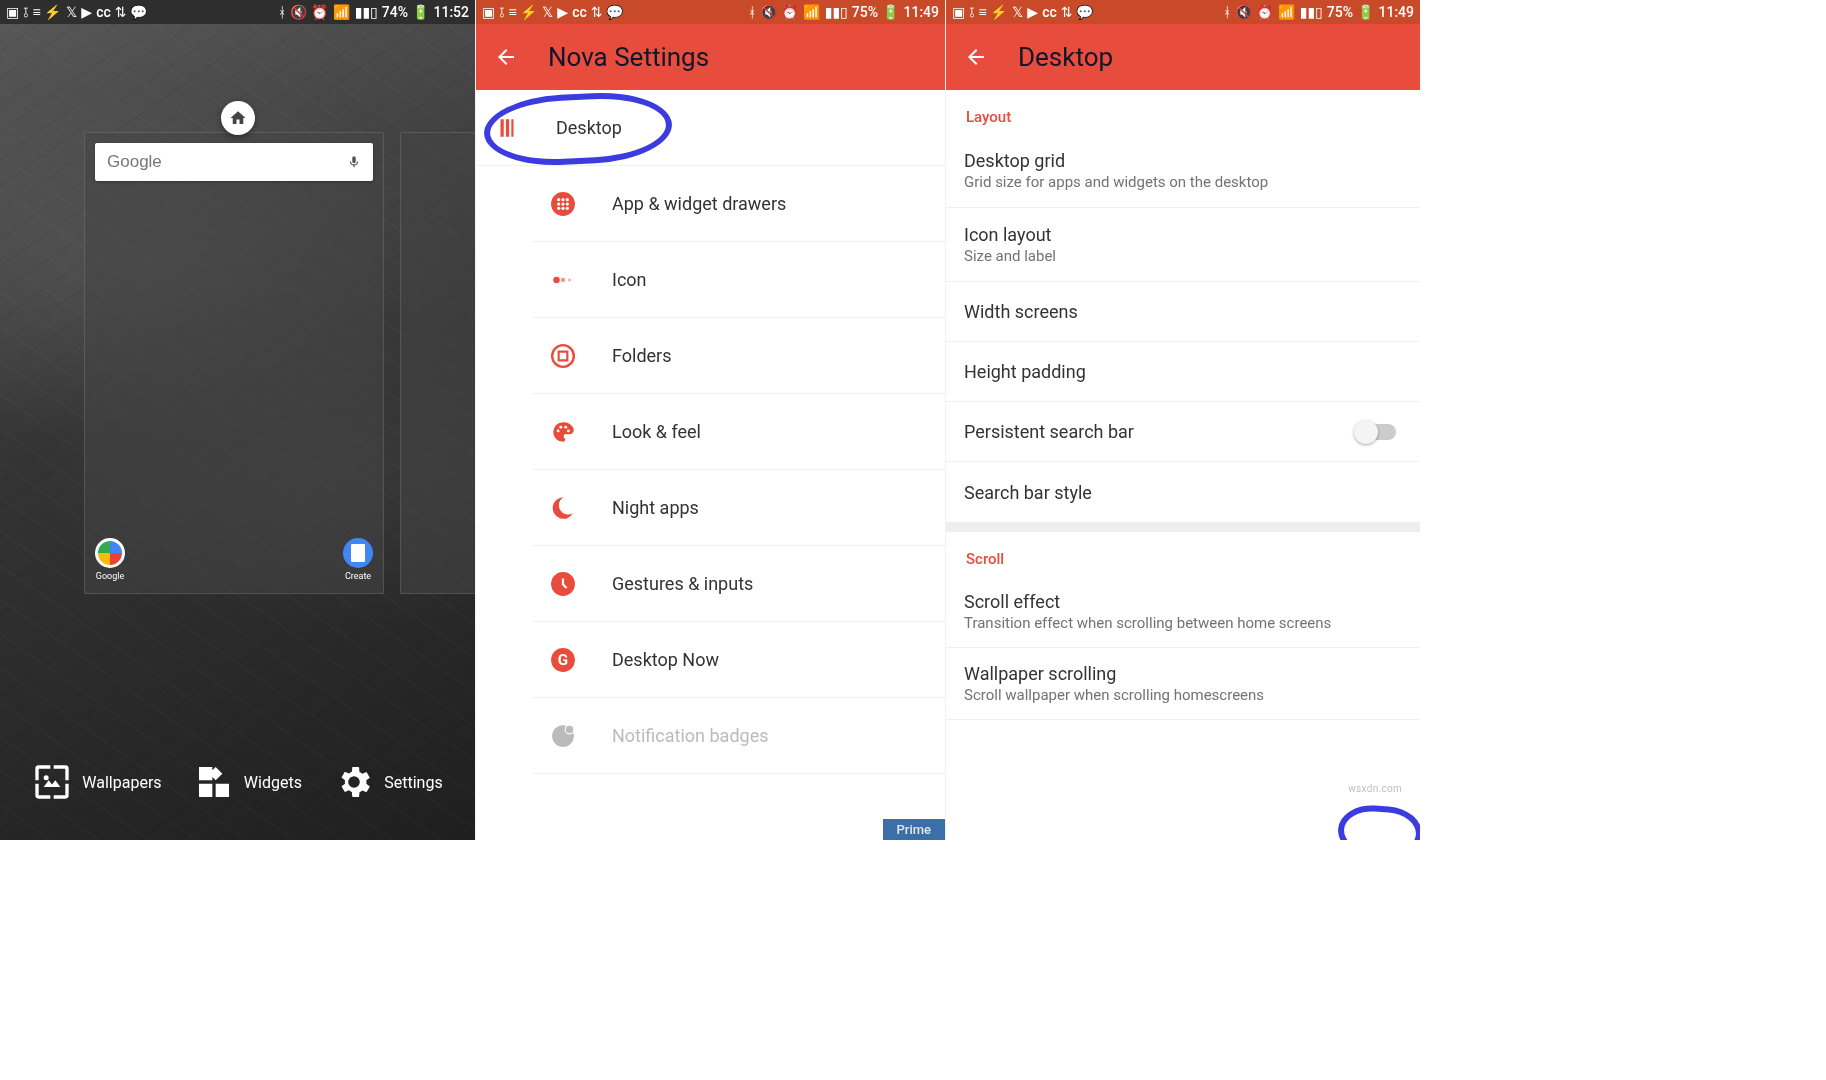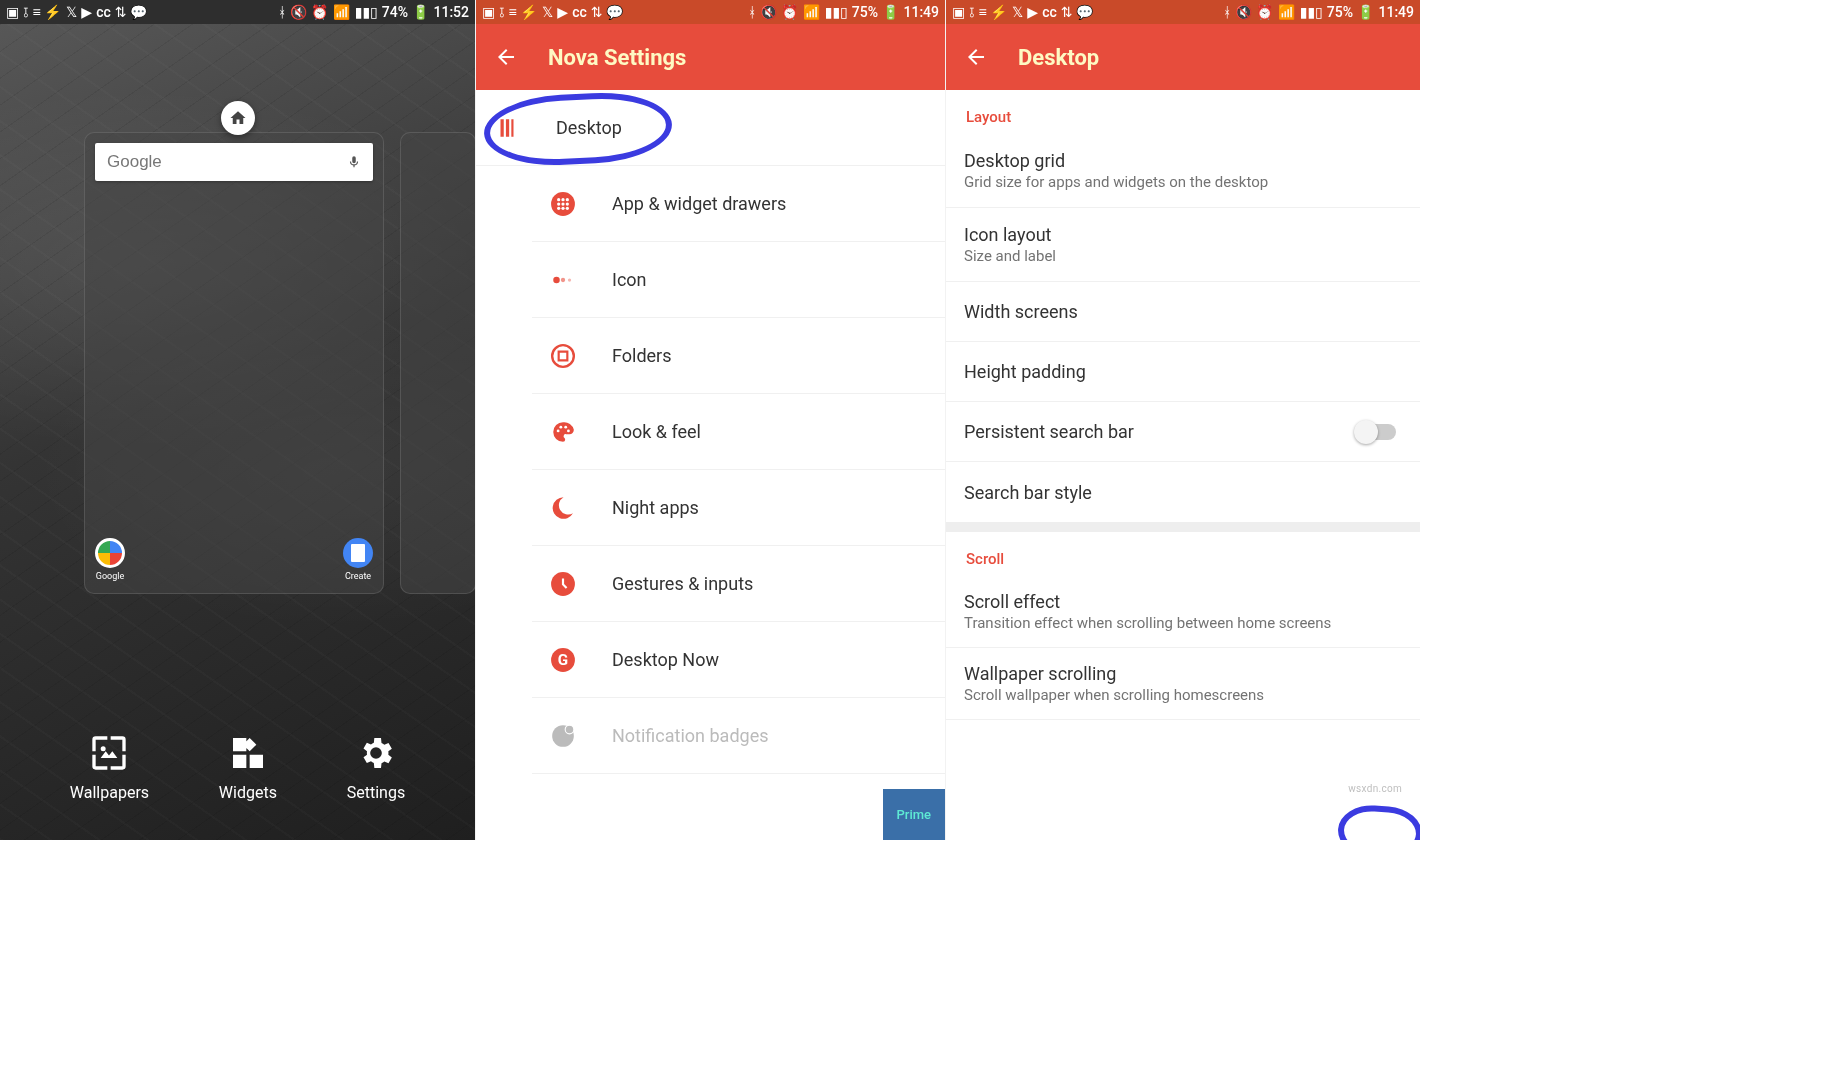--- a/index.html
+++ b/index.html
@@ -22,55 +22,55 @@
 
 .home{position:relative;height:816px;background:linear-gradient(160deg,#575757 0%,#343434 45%,#1f1f1f 100%);overflow:hidden}
 .home::before{content:'';position:absolute;inset:0;background:
   radial-gradient(ellipse 600px 300px at 30% 30%,rgba(255,255,255,.08),transparent 60%),
   radial-gradient(ellipse 500px 260px at 70% 55%,rgba(255,255,255,.05),transparent 60%)}
 .feathers{position:absolute;inset:0;background:
   repeating-linear-gradient(35deg,rgba(255,255,255,.02) 0 2px,transparent 2px 28px),
   repeating-linear-gradient(145deg,rgba(0,0,0,.08) 0 1px,transparent 1px 22px)}
 .home-fab{position:absolute;top:77px;left:50%;transform:translateX(-50%);width:34px;height:34px;border-radius:50%;background:#fff;display:flex;align-items:center;justify-content:center;box-shadow:0 2px 6px rgba(0,0,0,.4);z-index:3}
 .home-fab svg{width:18px;height:18px;fill:#444}
-.screen-thumb{position:absolute;top:108px;left:84px;width:300px;height:462px;background:rgba(70,70,70,.55);border:1px solid rgba(255,255,255,.12);border-radius:10px;padding:10px;z-index:2}
+.screen-thumb{position:absolute;top:108px;left:84px;width:300px;height:462px;background:rgba(70,70,70,.55);border:1px solid rgba(255,255,255,.12);border-radius:1px;padding:10px;z-index:2}
 .screen-thumb.next{left:400px;width:76px}
 .search{background:#fff;border-radius:2px;height:38px;display:flex;align-items:center;padding:0 12px;box-shadow:0 1px 3px rgba(0,0,0,.3)}
 .search .logo{font-family:'Product Sans',Arial;font-size:17px;color:#777;font-weight:400}
 .search .mic{margin-left:auto;width:14px;height:14px;color:#555}
 .thumb-apps{position:absolute;bottom:12px;left:10px;right:10px;display:flex;justify-content:space-between}
 .thumb-app{display:flex;flex-direction:column;align-items:center;gap:3px}
 .thumb-app .ic{width:30px;height:30px;border-radius:50%;display:flex;align-items:center;justify-content:center}
 .thumb-app .lbl{font-size:9px;color:#fff}
 .g-ic{background:conic-gradient(#4285F4 0 90deg,#EA4335 90deg 180deg,#FBBC05 180deg 270deg,#34A853 270deg 360deg);border:3px solid #fff}
 .d-ic{background:#4285F4}
 .d-ic::after{content:'';width:14px;height:18px;background:#fff;border-radius:1px;display:block}
 .home-actions{position:absolute;bottom:38px;left:0;right:0;display:flex;justify-content:space-evenly;z-index:2}
-.ha{display:flex;flex-direction:column;align-items:center;gap:10px;color:#fff}
+.ha{display:flex;flex-direction:row;align-items:center;gap:10px;color:#fff}
 .ha svg{width:40px;height:40px;fill:#fff}
 .ha .lbl{font-size:16px;font-weight:400}
 
 
 .appbar{height:66px;background:#e74c3c;display:flex;align-items:center;padding:0 18px;gap:30px}
 .appbar .back{width:24px;height:24px;fill:#fff;cursor:pointer}
-.appbar .title{color:#fef9c3;font-size:22px;font-weight:700}
+.appbar .title{color:#0f172a;font-size:26px;font-weight:400}
 .list{background:#fff;height:750px;overflow:hidden}
 .cat{color:#e74c3c;font-size:15px;font-weight:500;padding:18px 20px 8px}
 .item{display:flex;align-items:center;gap:36px;padding:0 18px;min-height:76px;border-bottom:1px solid rgba(0,0,0,.06);cursor:pointer;position:relative}
 .item.indent{margin-left:56px}
 .item .ic{width:26px;height:26px;flex-shrink:0;display:flex;align-items:center;justify-content:center}
 .item .ic svg{width:26px;height:26px;fill:#e74c3c}
 .item.disabled .ic svg{fill:#bbb}
 .item .txt{flex:1;display:flex;flex-direction:column;justify-content:center;gap:2px}
 .item .primary{font-size:18px;color:#333}
 .item.disabled .primary{color:#bbb}
 .item .secondary{font-size:15px;color:#737373}
 .switch{width:40px;height:16px;background:#ccc;border-radius:10px;position:relative;flex-shrink:0;margin-right:6px}
 .switch::after{content:'';position:absolute;left:-2px;top:-4px;width:24px;height:24px;background:#f4f4f4;border-radius:50%;box-shadow:0 1px 3px rgba(0,0,0,.35)}
-.prime-badge{position:absolute;right:0;bottom:0;background:#3a6fa8;color:#5eead4;font-size:13px;padding:18px 14px;font-weight:500}
+.prime-badge{position:absolute;right:0;bottom:0;background:#3a6fa8;color:#e5e5e5;font-size:13px;padding:3px 14px;font-weight:500}
 .circle-ann{position:absolute;border:6px solid #3b3be0;border-radius:50%/60%;pointer-events:none;z-index:5}
 .ann1{top:94px;left:8px;width:188px;height:70px;transform:rotate(-3deg)}
 .ann2{bottom:-18px;right:-2px;width:84px;height:52px;transform:rotate(4deg)}
 .section-gap{height:10px;background:#eee}
 .watermark{position:absolute;right:18px;bottom:46px;font-size:10px;color:#bfbfbf;letter-spacing:.3px}
 </style>
 </head>
 <body>
 
 <div class="row">

